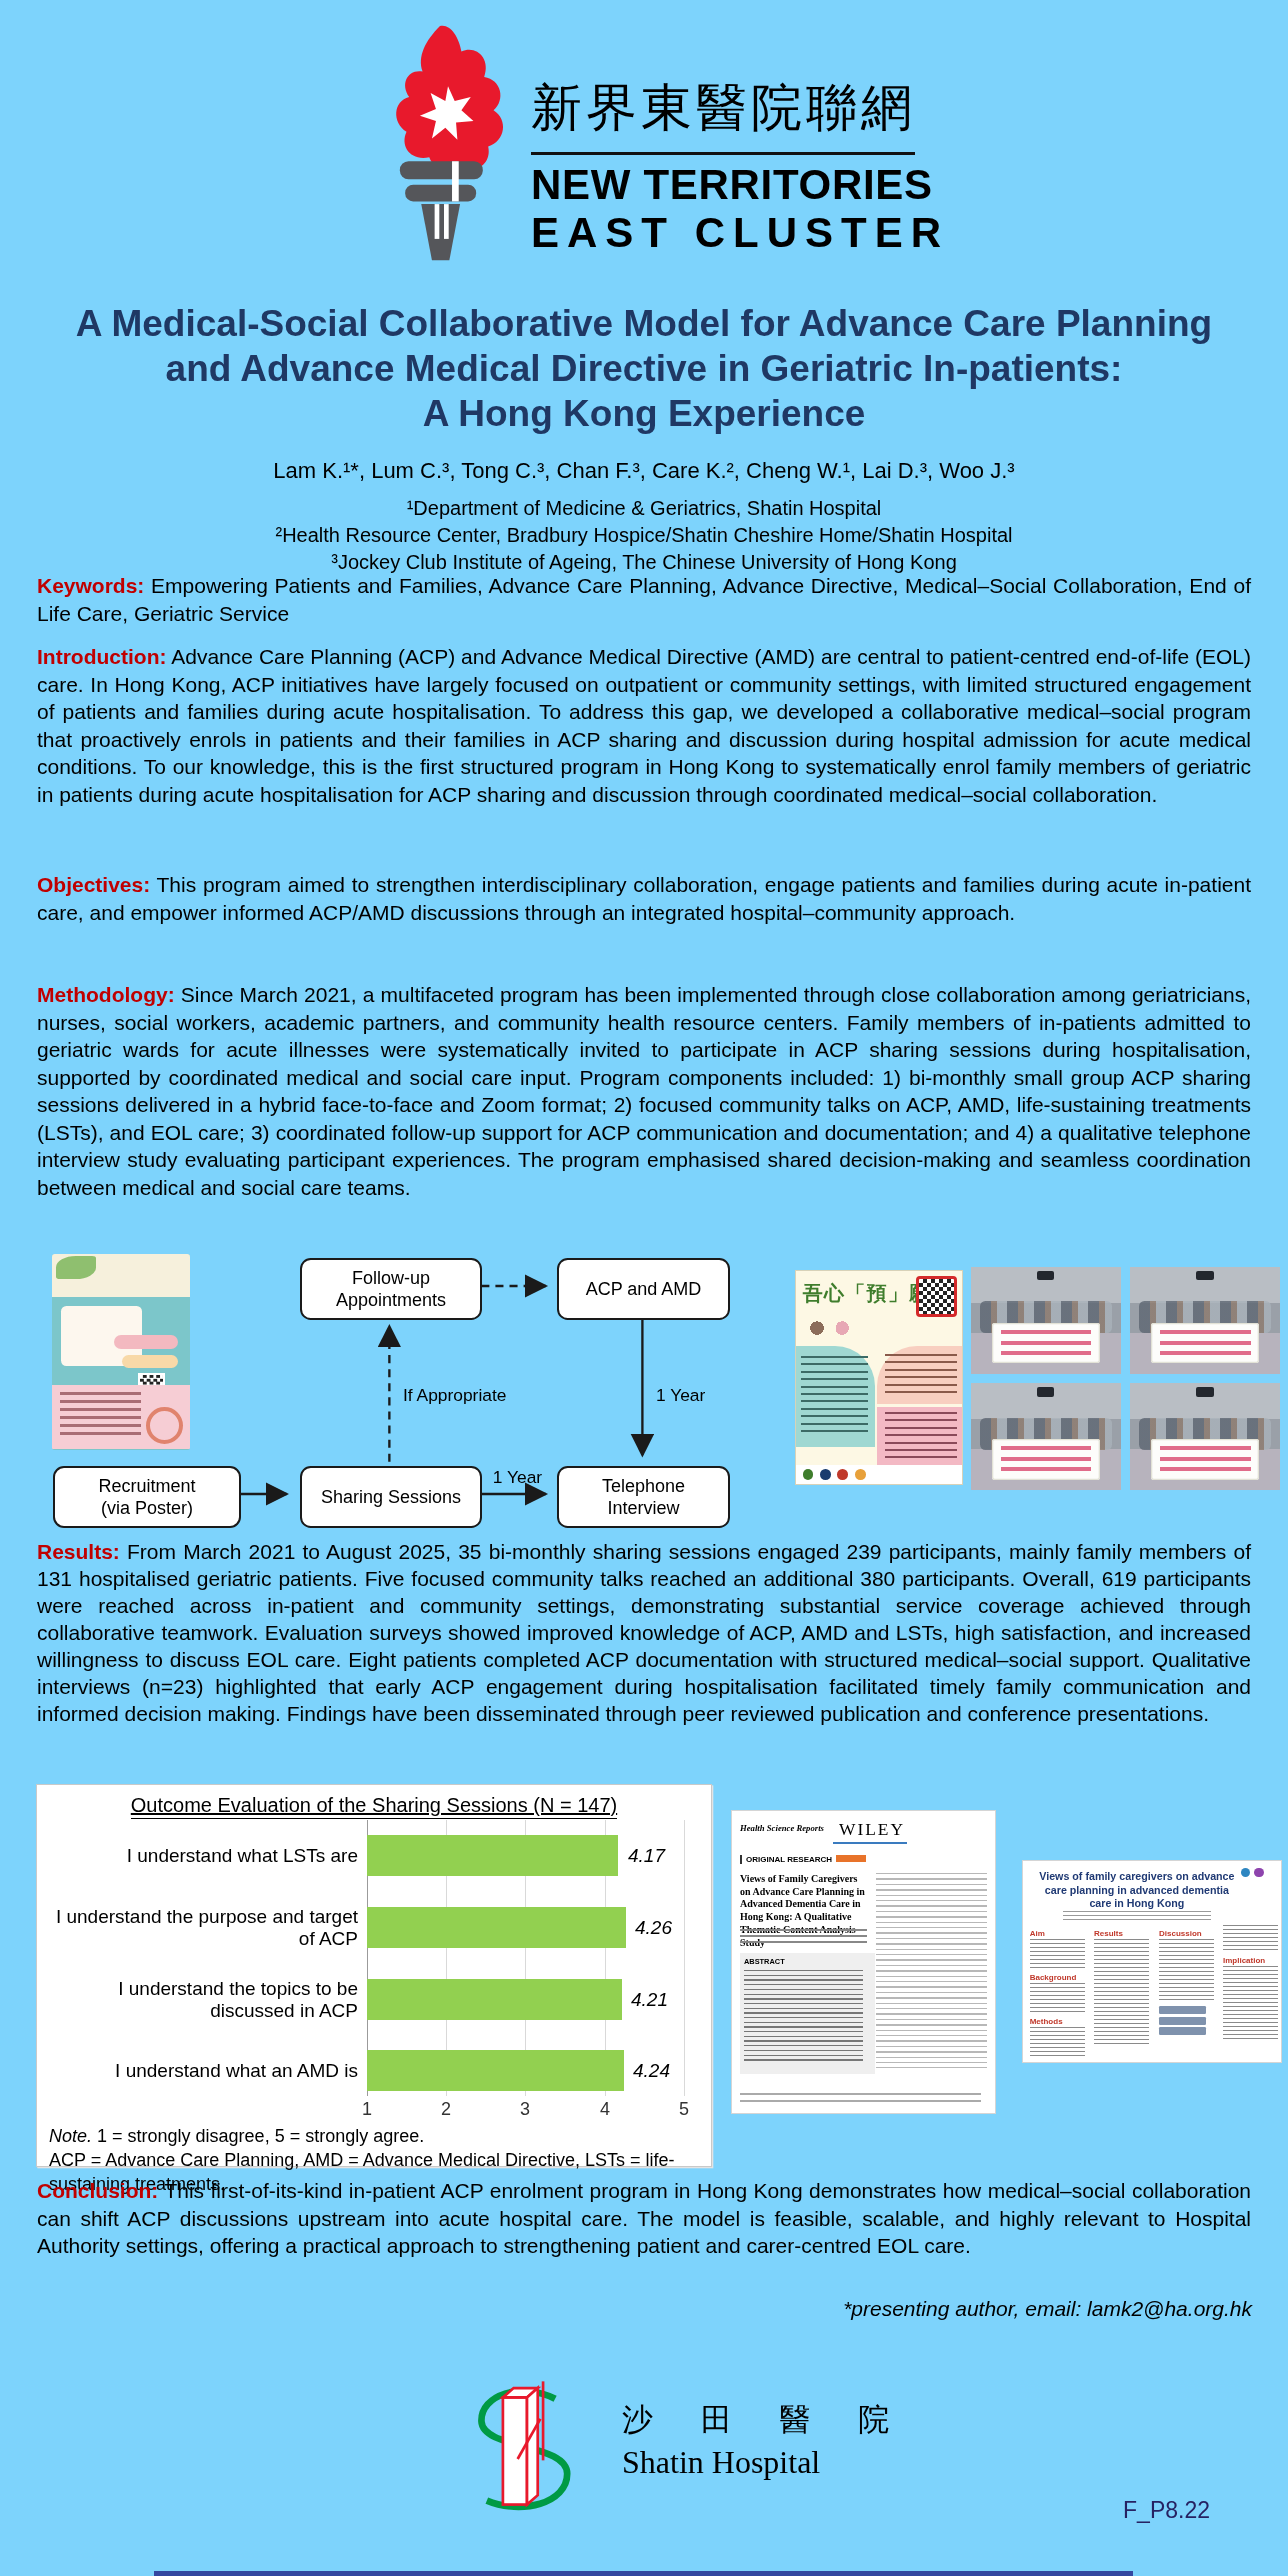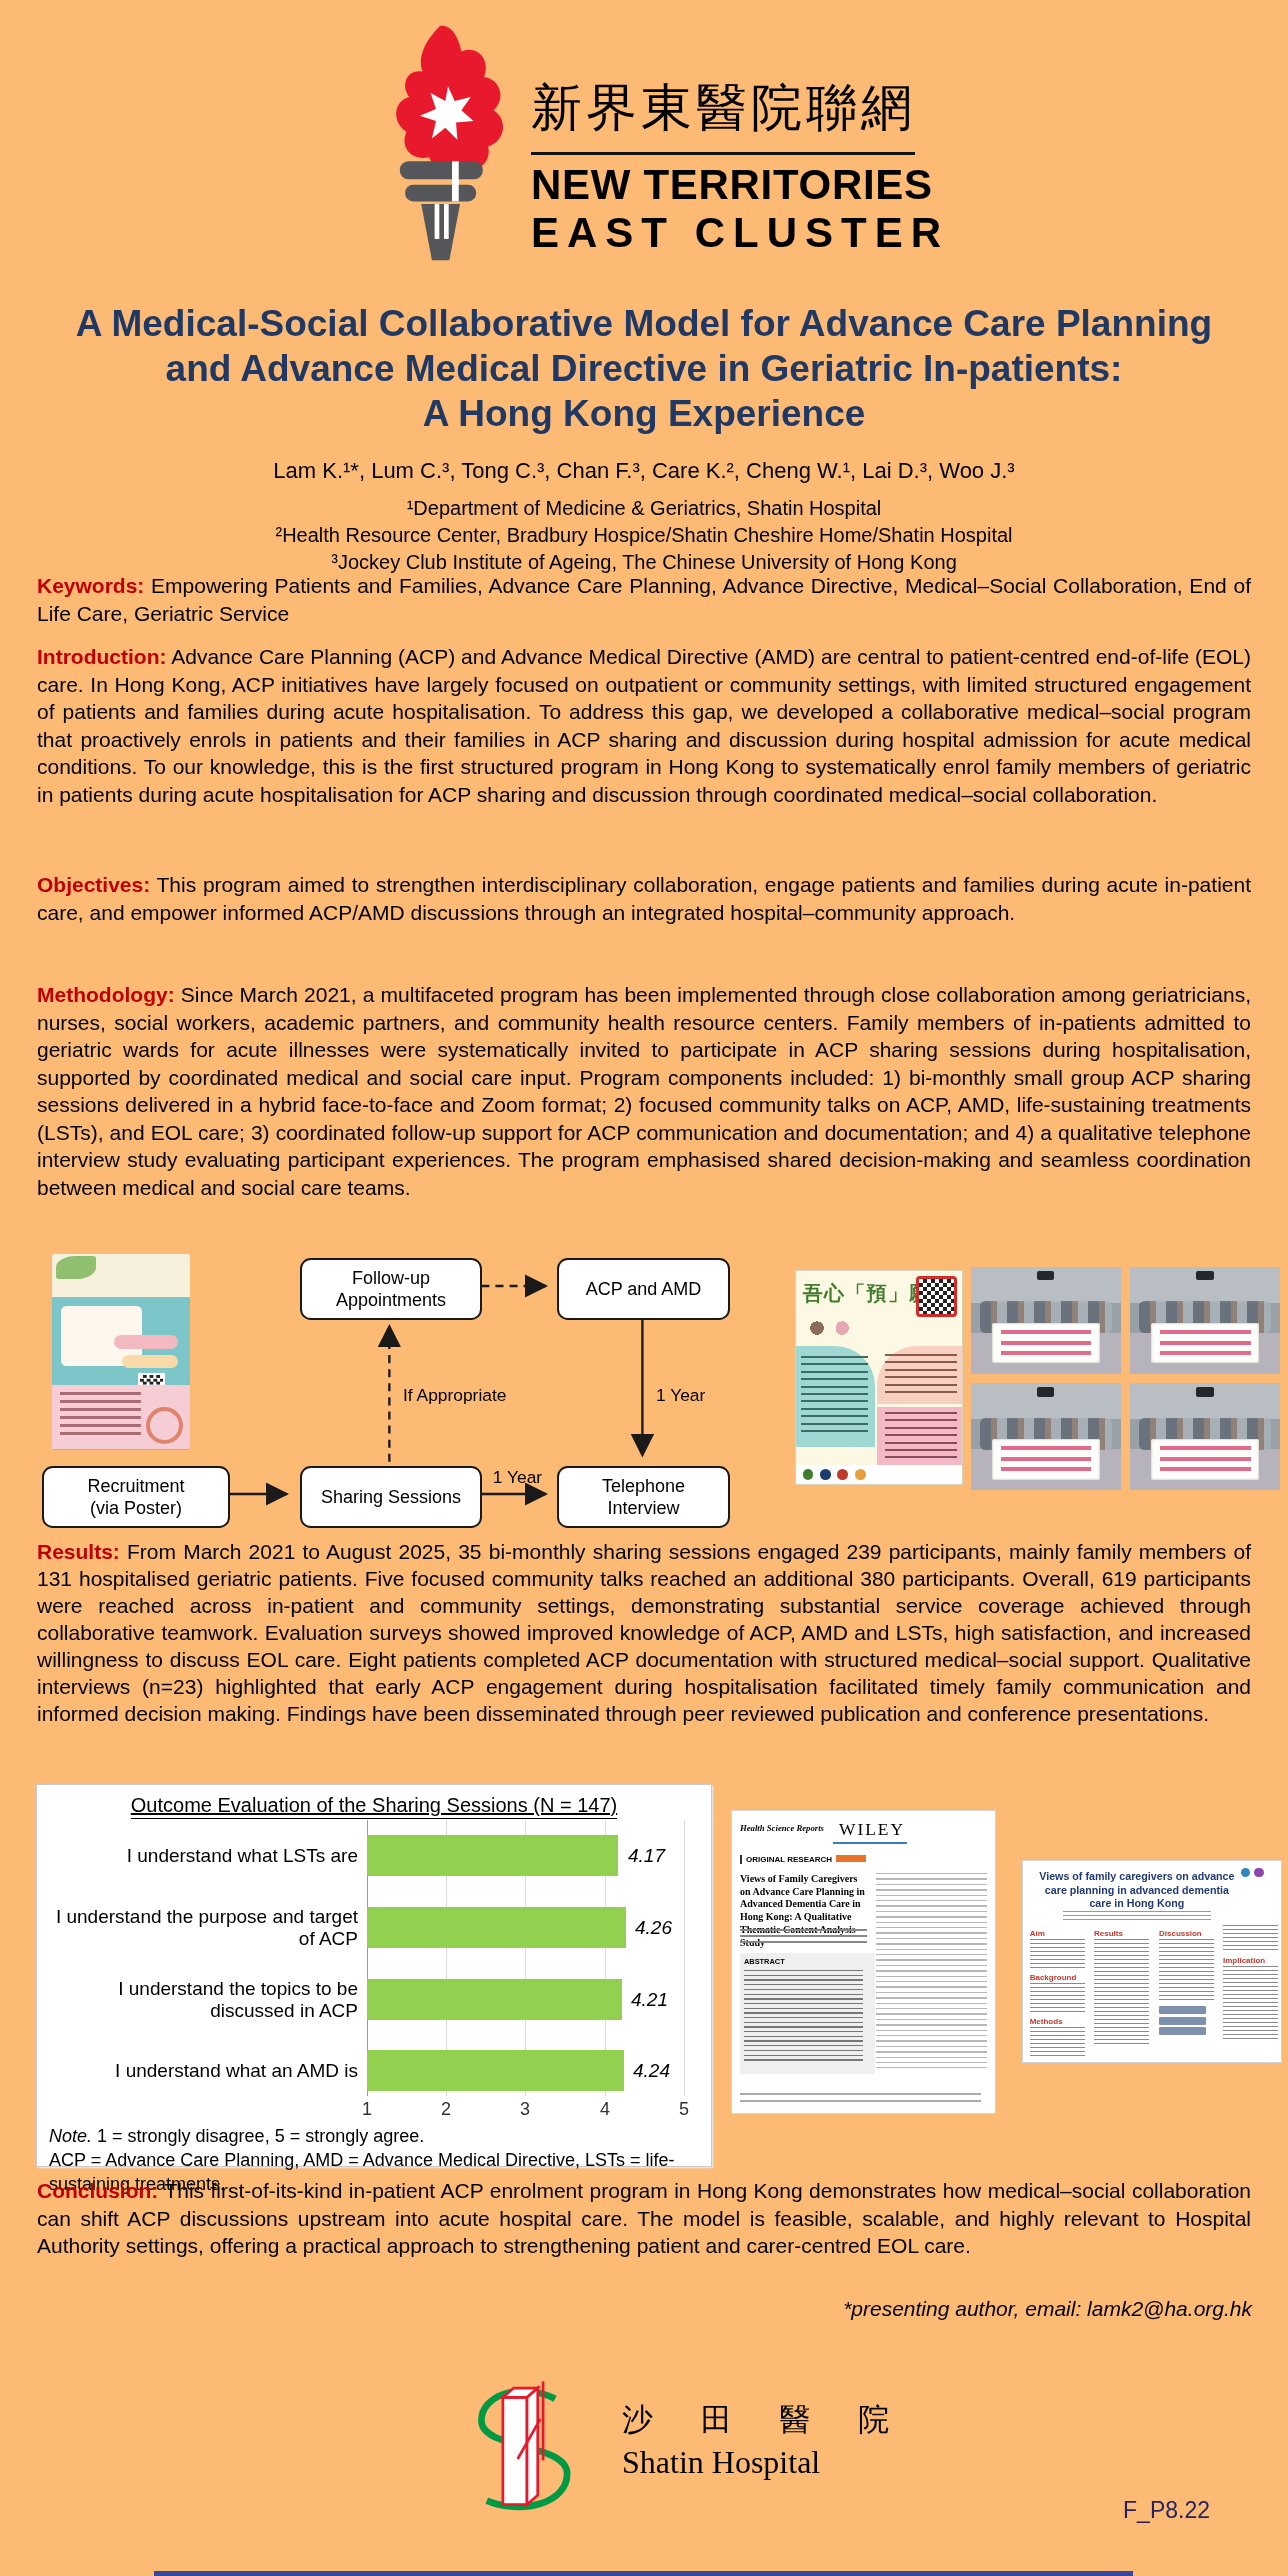--- a/index.html
+++ b/index.html
@@ -1,16 +1,16 @@
 <!DOCTYPE html>
 <html style="font-size:10.7px"><head>
 <meta charset="utf-8">
 <style>
   html,body{margin:0;padding:0;background:#fff;}
-  .page{position:relative;width:1288px;height:2576px;background:#fdba74;overflow:hidden;
+  .page{position:relative;width:1288px;height:2576px;background:#7dd3fc;overflow:hidden;
         font-family:"Liberation Sans",sans-serif;color:#000;}
   
   .ntec-logo{position:absolute;top:21.5px;left:373px;width:543px;height:241px;}
   .torch{position:absolute;left:0;top:0;}
   .ntec-text{position:absolute;left:158px;top:52px;width:386px;text-align:left;}
   .ntec-cn{font-family:"Liberation Serif",serif;font-size:51px;letter-spacing:4px;white-space:nowrap;}
   .ntec-rule{height:2.7px;background:#111;margin:9.4px 0 6.7px 0;width:384px;}
   .ntec-en1{font-size:42px;font-weight:bold;letter-spacing:0.7px;white-space:nowrap;}
   .ntec-en2{font-size:42px;font-weight:bold;letter-spacing:8px;white-space:nowrap;}
   
@@ -201,21 +201,21 @@
       </defs>
       <line x1="278" y1="362" x2="372" y2="362" stroke="#1a1a1a" stroke-width="3.5" marker-end="url(#arrow)"></line>
       <line x1="525" y1="314" x2="525" y2="112" stroke="#1a1a1a" stroke-width="3.5" stroke-dasharray="12 9" marker-end="url(#arrow)"></line>
       <line x1="662" y1="52" x2="758" y2="52" stroke="#1a1a1a" stroke-width="3.5" stroke-dasharray="12 9" marker-end="url(#arrow)"></line>
       <line x1="902" y1="98" x2="902" y2="304" stroke="#1a1a1a" stroke-width="3.5" marker-end="url(#arrow)"></line>
       <line x1="662" y1="362" x2="758" y2="362" stroke="#1a1a1a" stroke-width="3.5" marker-end="url(#arrow)"></line>
     </svg>
     <div class="dnode" style="left:263px;top:6.7px;width:178px;height:58px;">Follow-up
 Appointments</div>
     <div class="dnode" style="left:520px;top:6.7px;width:169px;height:58px;">ACP and AMD</div>
-    <div class="dnode" style="left:5px;top:215px;width:184px;height:58px;">Recruitment
+    <div class="dnode" style="left:16px;top:215px;width:184px;height:58px;border-radius:11px;">Recruitment
 (via Poster)</div>
     <div class="dnode" style="left:263px;top:215px;width:178px;height:58px;">Sharing Sessions</div>
     <div class="dnode" style="left:520px;top:215px;width:169px;height:58px;">Telephone
 Interview</div>
     <div class="edge-label" style="left:366px;top:134px;">If Appropriate</div>
     <div class="edge-label" style="left:619px;top:134px;">1 Year</div>
     <div class="edge-label" style="left:447px;top:216px;width:67px;text-align:center;">1 Year</div>
   </div>
 
   <div class="flyer">

